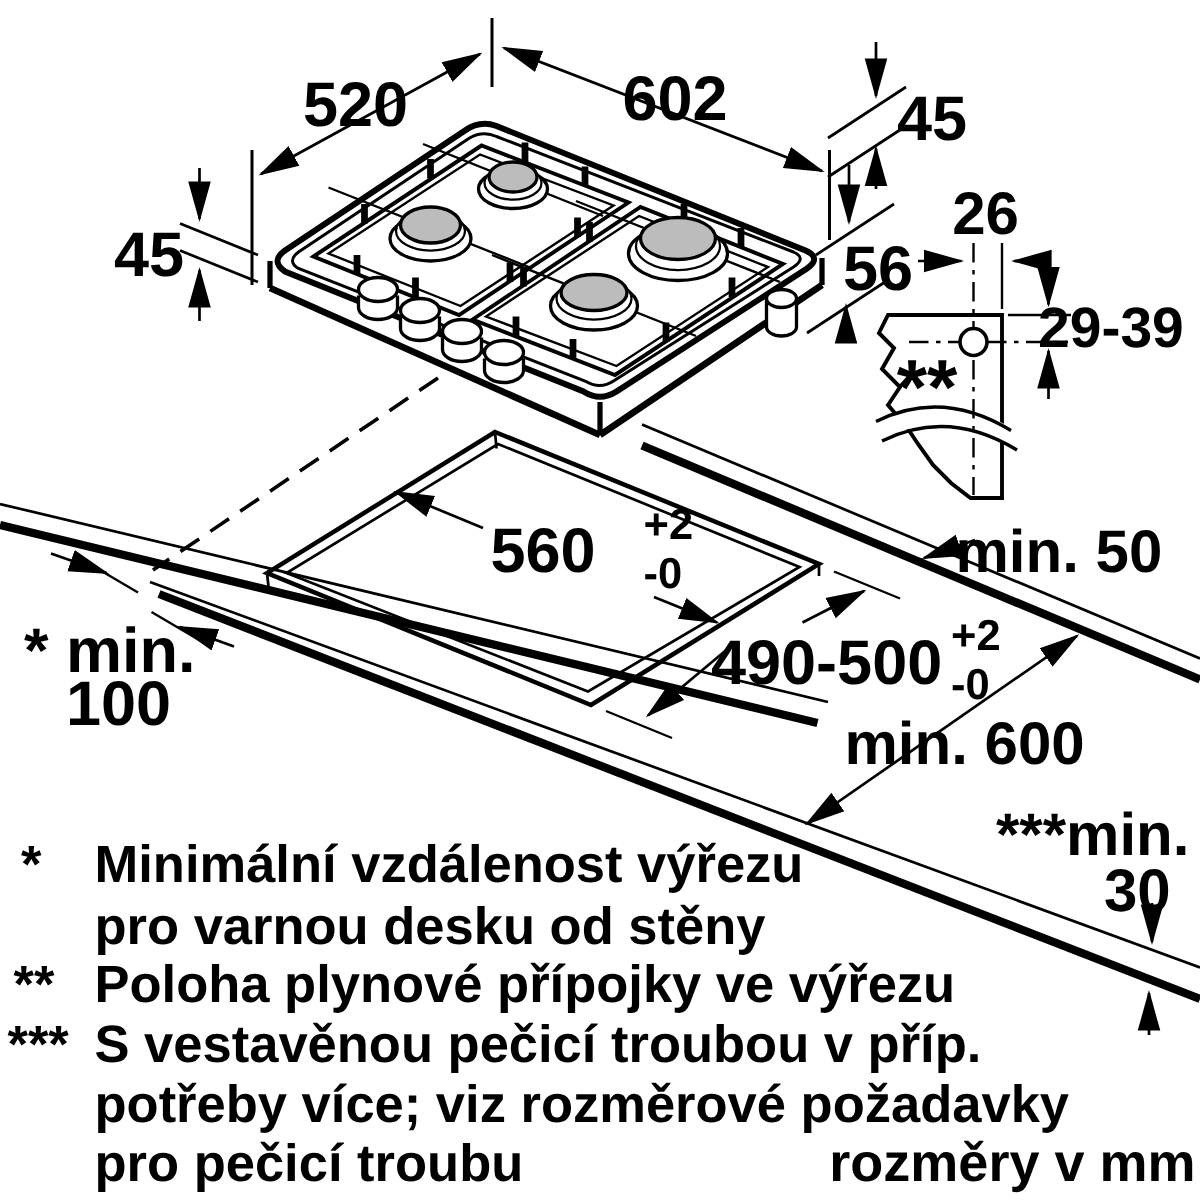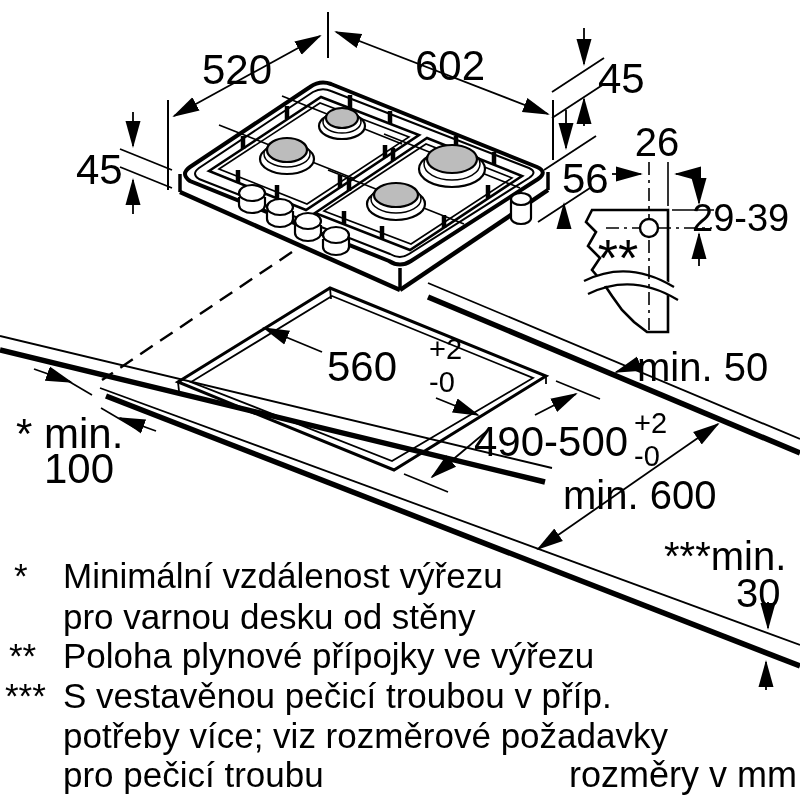--- a/index.html
+++ b/index.html
@@ -1,16 +1,16 @@
 <!DOCTYPE html>
 <html><head>
 <meta charset="utf-8">
 <style>
   html,body{margin:0;padding:0;background:#fff;}
-  .stage{width:800px;height:800px;background:#a21caf;position:relative;overflow:hidden;}
+  .stage{width:800px;height:800px;background:#a21caf;position:relative;overflow:hidden;font-weight:bold;}
   svg{display:block;}
   text{font-family:"Liberation Sans","DejaVu Sans",sans-serif;fill:#000;}
   .dim{font-size:42px;}
   .dim-s{font-size:40px;}
   .tol{font-size:29px;}
   .fn{font-size:35px;}
   .units{font-size:36px;}
   .ln{stroke:#000;fill:none;}
 </style>
 </head>

